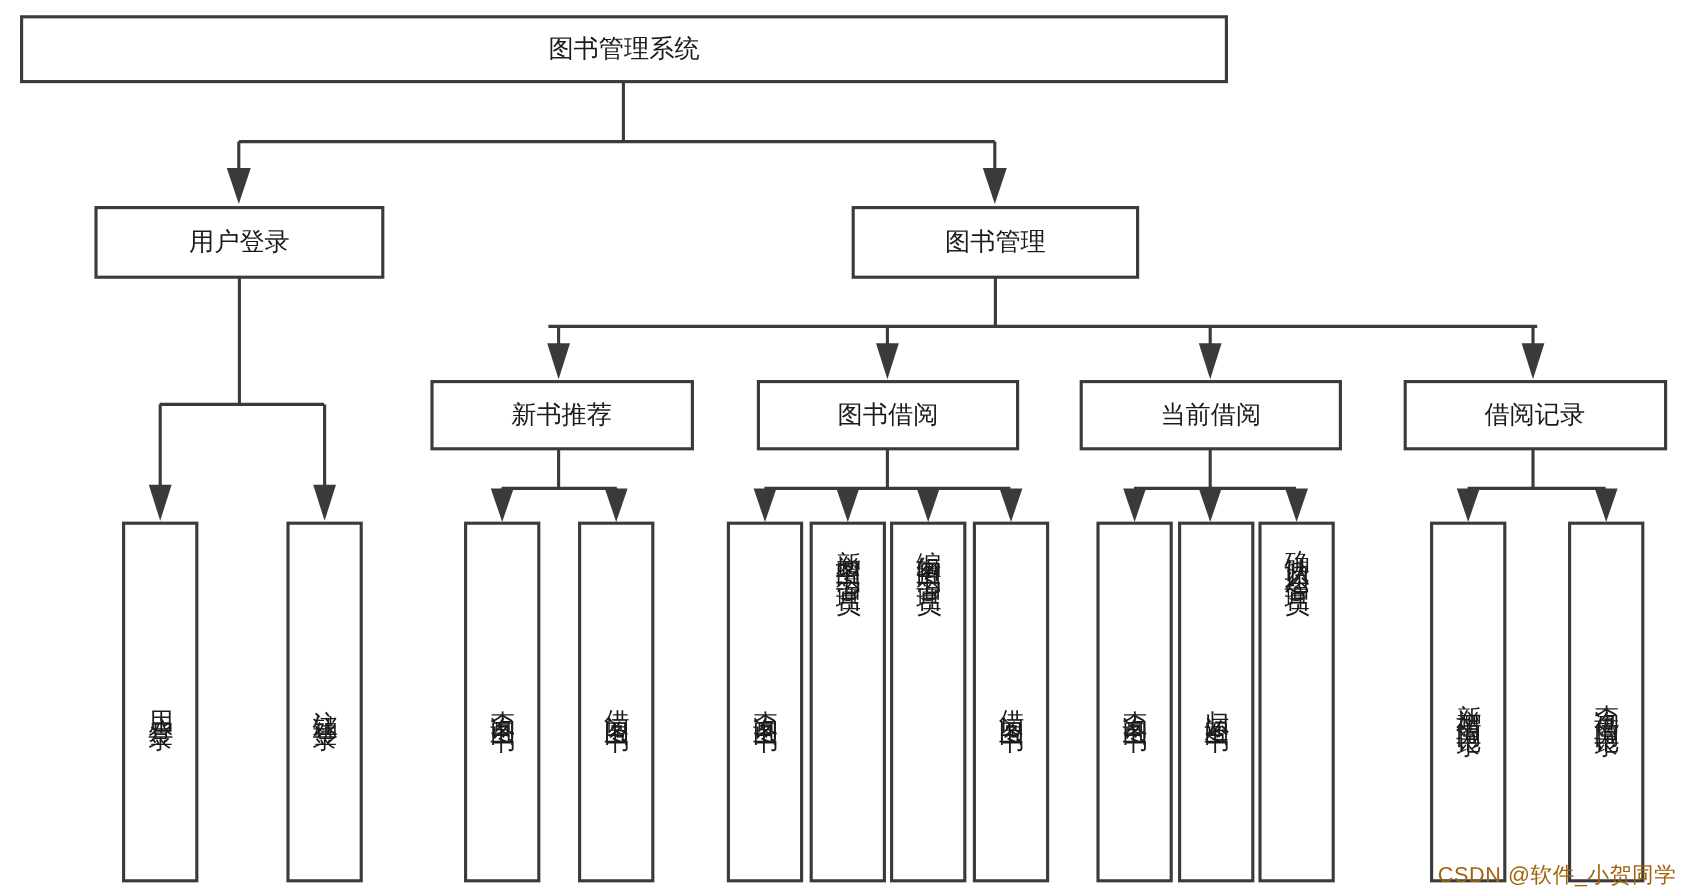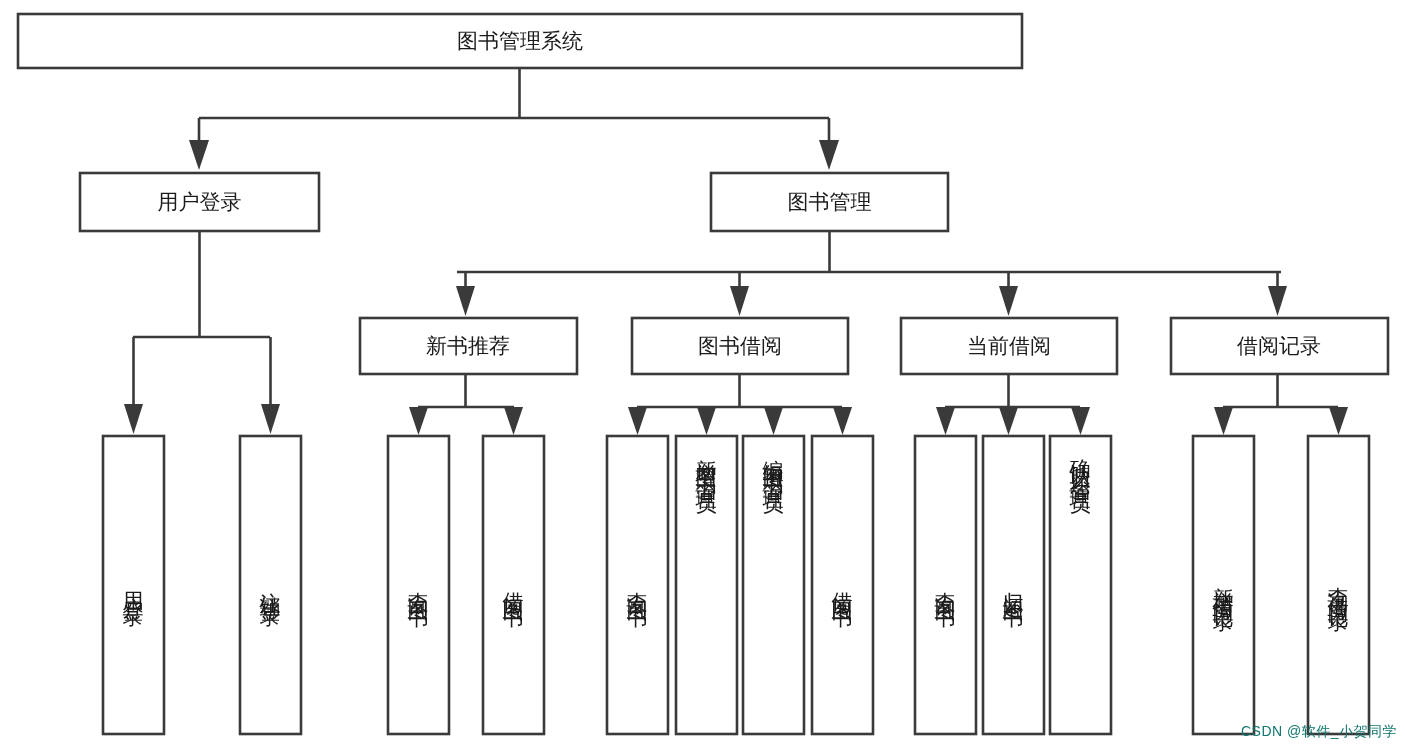--- a/index.html
+++ b/index.html
@@ -46,22 +46,22 @@
     font-size: 21px;
     fill: #1b1b1b;
     text-anchor: middle;
     dominant-baseline: middle;
   }
   .watermark {
     position: absolute;
     right: 8px;
     bottom: 6px;
     font-family: "Liberation Sans", "DejaVu Sans", sans-serif;
-    font-size: 14px;
-    color: #0f766e;
+    font-size: 18px;
+    color: #a16207;
     letter-spacing: 0.5px;
     white-space: nowrap;
     pointer-events: none;
   }
   
   .vnode {
     position: absolute;
     box-sizing: border-box;
     display: flex;
     align-items: center;

